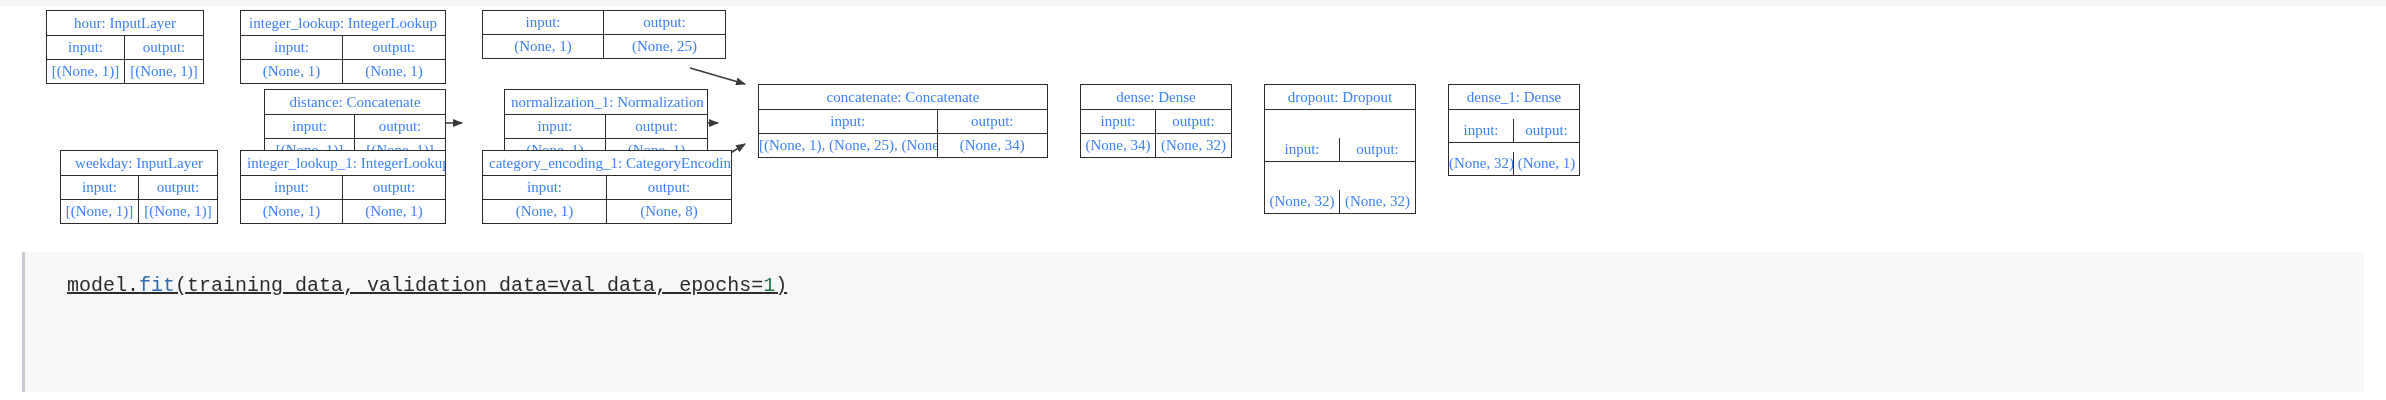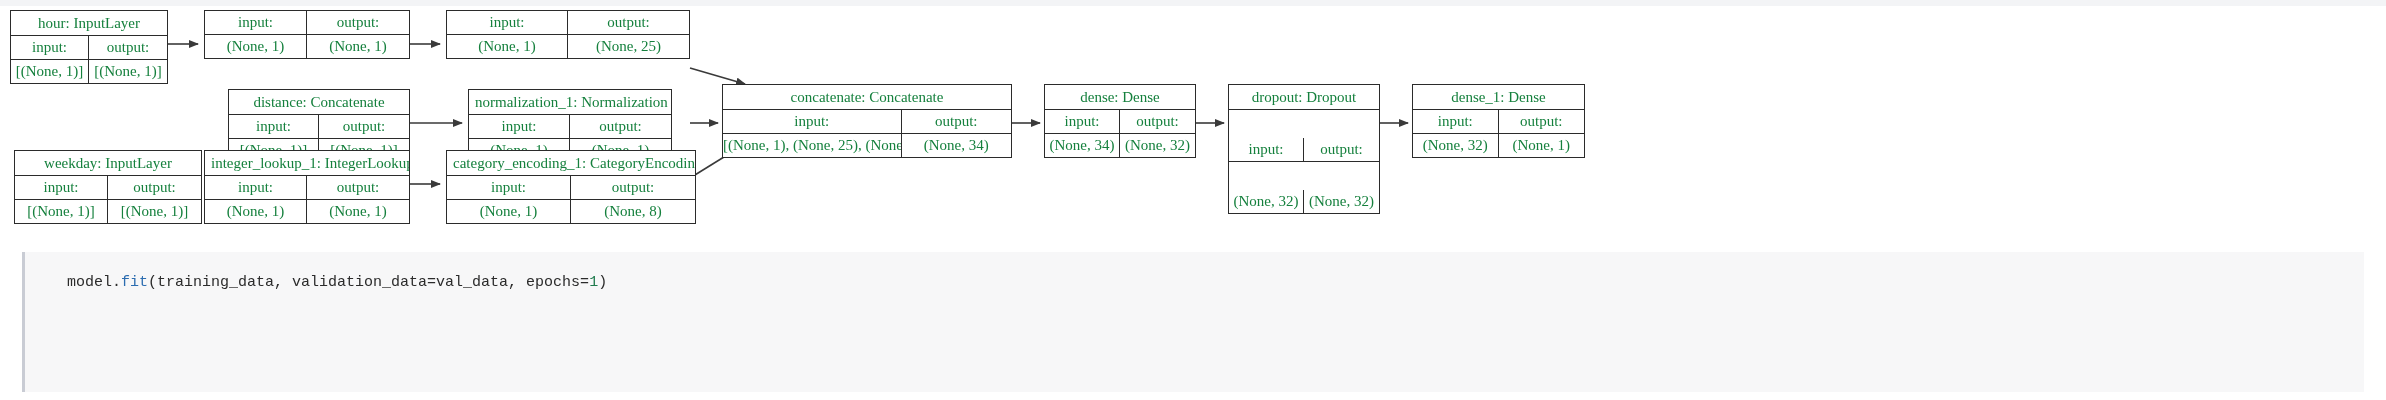--- a/index.html
+++ b/index.html
@@ -11,21 +11,22 @@
   }
   #top-strip{position:absolute;left:0;top:0;width:2386px;height:6px;background:#f3f4f6;border-bottom:1px solid #e8eaed;}
   #graph{position:absolute;left:0;top:6px;width:2386px;height:234px;background:#ffffff;}
 
   .node{
     position:absolute;
     border:1.4px solid #2b2b2b;
     background:#ffffff;
     box-sizing:border-box;
     display:flex;flex-direction:column;
-    color:#15803d;
+    color:#3b82f6;
+    margin-left:36px;
   }
   .node .title{
     text-align:center;
     font-size:15px;
     line-height:24px;
     height:24px;
     white-space:nowrap;
     border-bottom:1.2px solid #2b2b2b;
     padding:0 6px;
     overflow:hidden;
@@ -54,23 +55,24 @@
   #code-panel{
     position:absolute;left:22px;top:252px;
     width:2342px;height:140px;
     background:#f7f7f8;
     border-left:3px solid #c9ccd4;
     box-sizing:border-box;
     padding:22px 0 0 42px;
   }
   #code-line{
     font-family:"Liberation Mono","DejaVu Sans Mono",monospace;
-    font-size:15px;
+    font-size:20px;
     white-space:pre;
     color:#2b2b2b;
+    text-decoration:underline;
   }
   .tok-fn{color:#2b6cb0;}
   .tok-num{color:#1f7a4d;}
   .tok-plain{color:#2b2b2b;}
 </style>
 </head>
 <body>
 
 <div id="top-strip"></div>
 
@@ -103,20 +105,21 @@
       <div class="cell left">input:</div>
       <div class="cell right">output:</div>
     </div>
     <div class="row last">
       <div class="cell left">[(None, 1)]</div>
       <div class="cell right">[(None, 1)]</div>
     </div>
   </div>
 
   <div class="node" style="left:204px;top:4px;width:206px;">
+    <div class="title">integer_lookup: IntegerLookup</div>
     <div class="row">
       <div class="cell left">input:</div>
       <div class="cell right">output:</div>
     </div>
     <div class="row last">
       <div class="cell left">(None, 1)</div>
       <div class="cell right">(None, 1)</div>
     </div>
   </div>
 
@@ -148,21 +151,21 @@
     <div class="row">
       <div class="cell left">input:</div>
       <div class="cell right">output:</div>
     </div>
     <div class="row last">
       <div class="cell left">(None, 1)</div>
       <div class="cell right">(None, 1)</div>
     </div>
   </div>
 
-  <div class="node" style="left:14px;top:144px;width:188px;">
+  <div class="node" style="left:24px;top:144px;width:158px;">
     <div class="title">weekday: InputLayer</div>
     <div class="row">
       <div class="cell left">input:</div>
       <div class="cell right">output:</div>
     </div>
     <div class="row last">
       <div class="cell left">[(None, 1)]</div>
       <div class="cell right">[(None, 1)]</div>
     </div>
   </div>
@@ -220,21 +223,21 @@
     <div class="row">
       <div class="cell left">input:</div>
       <div class="cell right">output:</div>
     </div>
     <div class="row last">
       <div class="cell left">(None, 32)</div>
       <div class="cell right">(None, 32)</div>
     </div>
   </div>
 
-  <div class="node" style="left:1412px;top:78px;width:173px;">
+  <div class="node" style="left:1412px;top:78px;width:132px;gap:9px;">
     <div class="title">dense_1: Dense</div>
     <div class="row">
       <div class="cell left">input:</div>
       <div class="cell right">output:</div>
     </div>
     <div class="row last">
       <div class="cell left">(None, 32)</div>
       <div class="cell right">(None, 1)</div>
     </div>
   </div>

